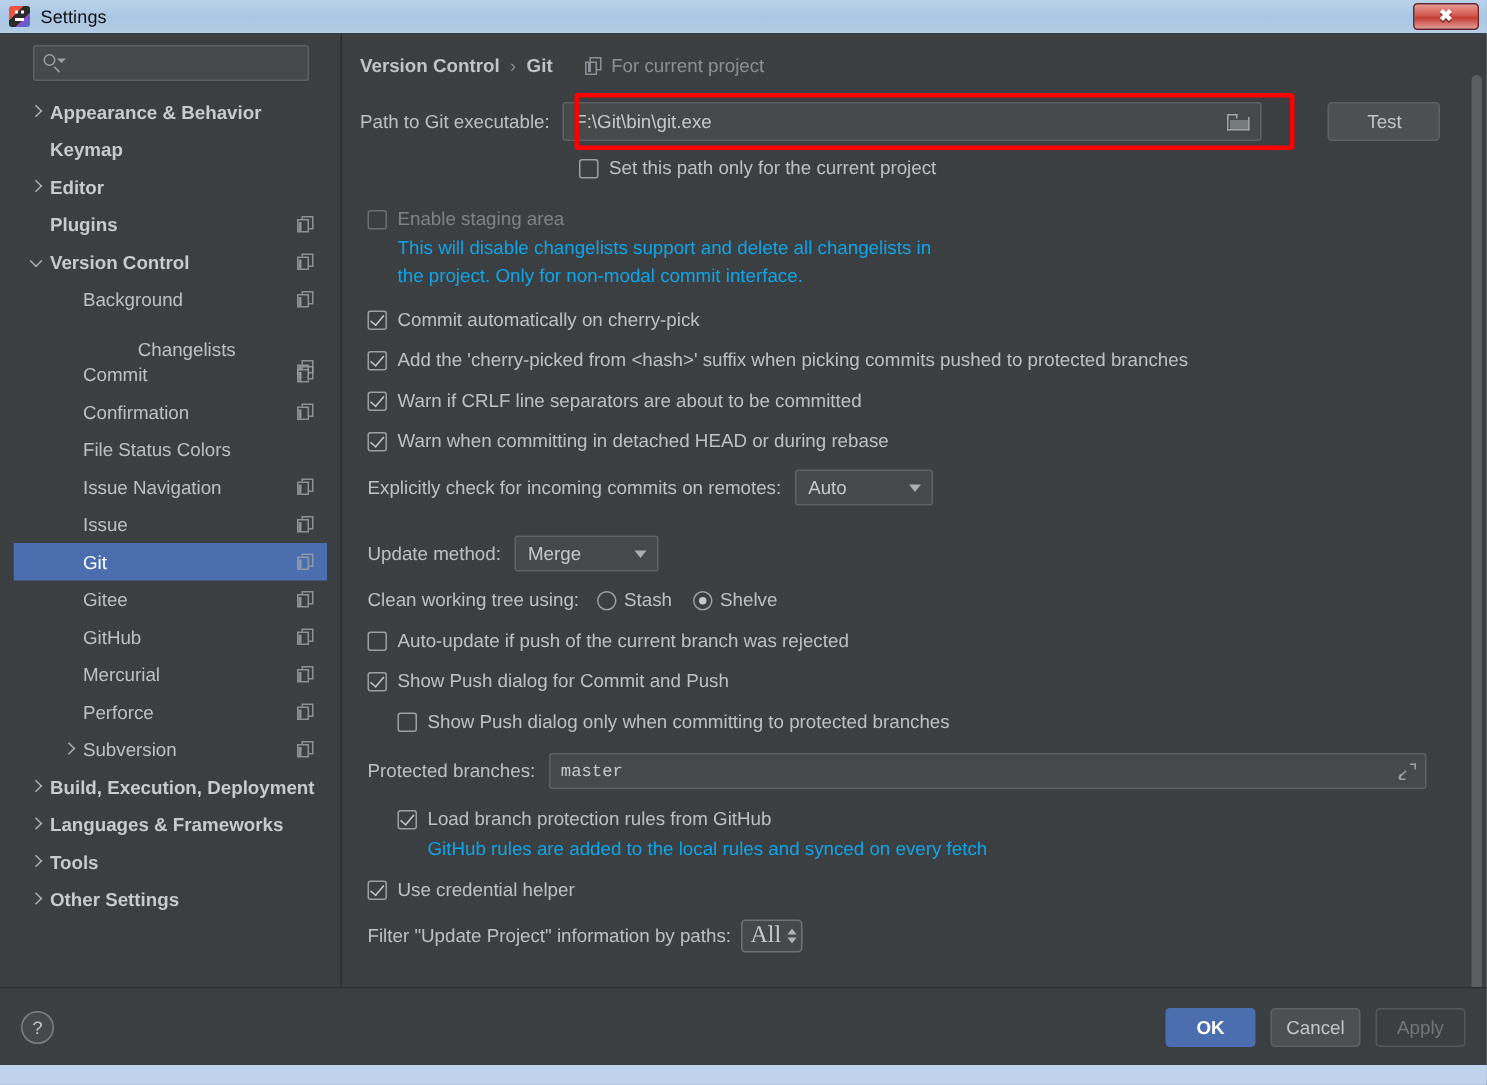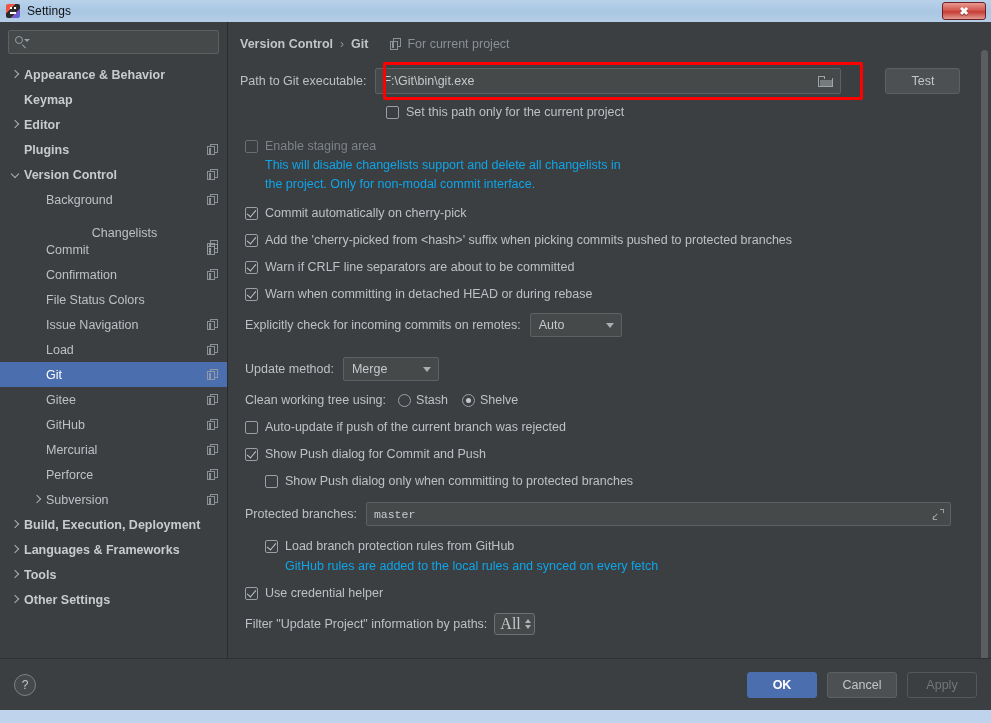--- a/index.html
+++ b/index.html
@@ -61,20 +61,21 @@
     background: #3c3f41;
     display: flex; flex-direction: column;
   }
   #panes { display: flex; flex: 1; min-height: 0; }
 
   
   #sidebar {
     width: 228px; background: #3c3f41;
     display: flex; flex-direction: column;
     border-right: 1px solid #2b2b2b;
+    align-items: center;
   }
   #search-wrap { padding: 8px 8px 6px 8px; }
   #search-box {
     height: 24px; background: #45494a; border: 1px solid #5e6060;
     border-radius: 2px; display: flex; align-items: center; padding: 0 5px;
   }
   .search-icon { width: 14px; height: 14px; flex: none; position: relative; }
   .search-icon .circ {
     position:absolute; left:1px; top:1px; width:8px; height:8px;
     border: 1.4px solid #9aa0a6; border-radius: 50%;
@@ -271,21 +272,21 @@
     display: flex; align-items: center; padding: 0 14px 0 14px;
   }
   #help-btn {
     width: 22px; height: 22px; border-radius: 50%;
     border: 1px solid #7c8084; background: #46494b;
     color: #c6c9cc; font-size: 12px; display:flex; align-items:center; justify-content:center;
     cursor: pointer;
   }
   #footer-btns { margin-left: auto; display: flex; gap: 10px; }
   .fbtn {
-    width: 70px; height: 26px; border-radius: 3px; font-size: 12.5px;
+    width: 60px; height: 26px; border-radius: 3px; font-size: 12.5px;
     font-family: "Liberation Sans", sans-serif; cursor: pointer;
   }
   .fbtn.primary { background: #4b6eaf; border: 1px solid #4b6eaf; color: #ffffff; font-weight: bold; }
   .fbtn.normal { background: #4c5052; border: 1px solid #5e6163; color: #c3c6c9; }
   .fbtn.disabled { background: #3c3f41; border: 1px solid #55585a; color: #72767a; }
 
   #bottom-strip {
     position:absolute; left:0; top:710px; width:991px; height:13px; background:#bfd4ec;
   }
 </style>
@@ -396,21 +397,21 @@
               <span class="tree-arrow"></span>
               <span class="tree-label">Issue Navigation</span>
               <span class="proj-icon">
                 <span class="b1"></span>
                 <span class="b2"></span>
                 <span class="b3"></span>
               </span>
             </div>
             <div class="tree-row" style="padding-left: 30px;">
               <span class="tree-arrow"></span>
-              <span class="tree-label">Load</span>
+              <span class="tree-label">Issue</span>
               <span class="proj-icon">
                 <span class="b1"></span>
                 <span class="b2"></span>
                 <span class="b3"></span>
               </span>
             </div>
             <div class="tree-row selected" style="padding-left: 30px;">
               <span class="tree-arrow"></span>
               <span class="tree-label">Git</span>
               <span class="proj-icon">

